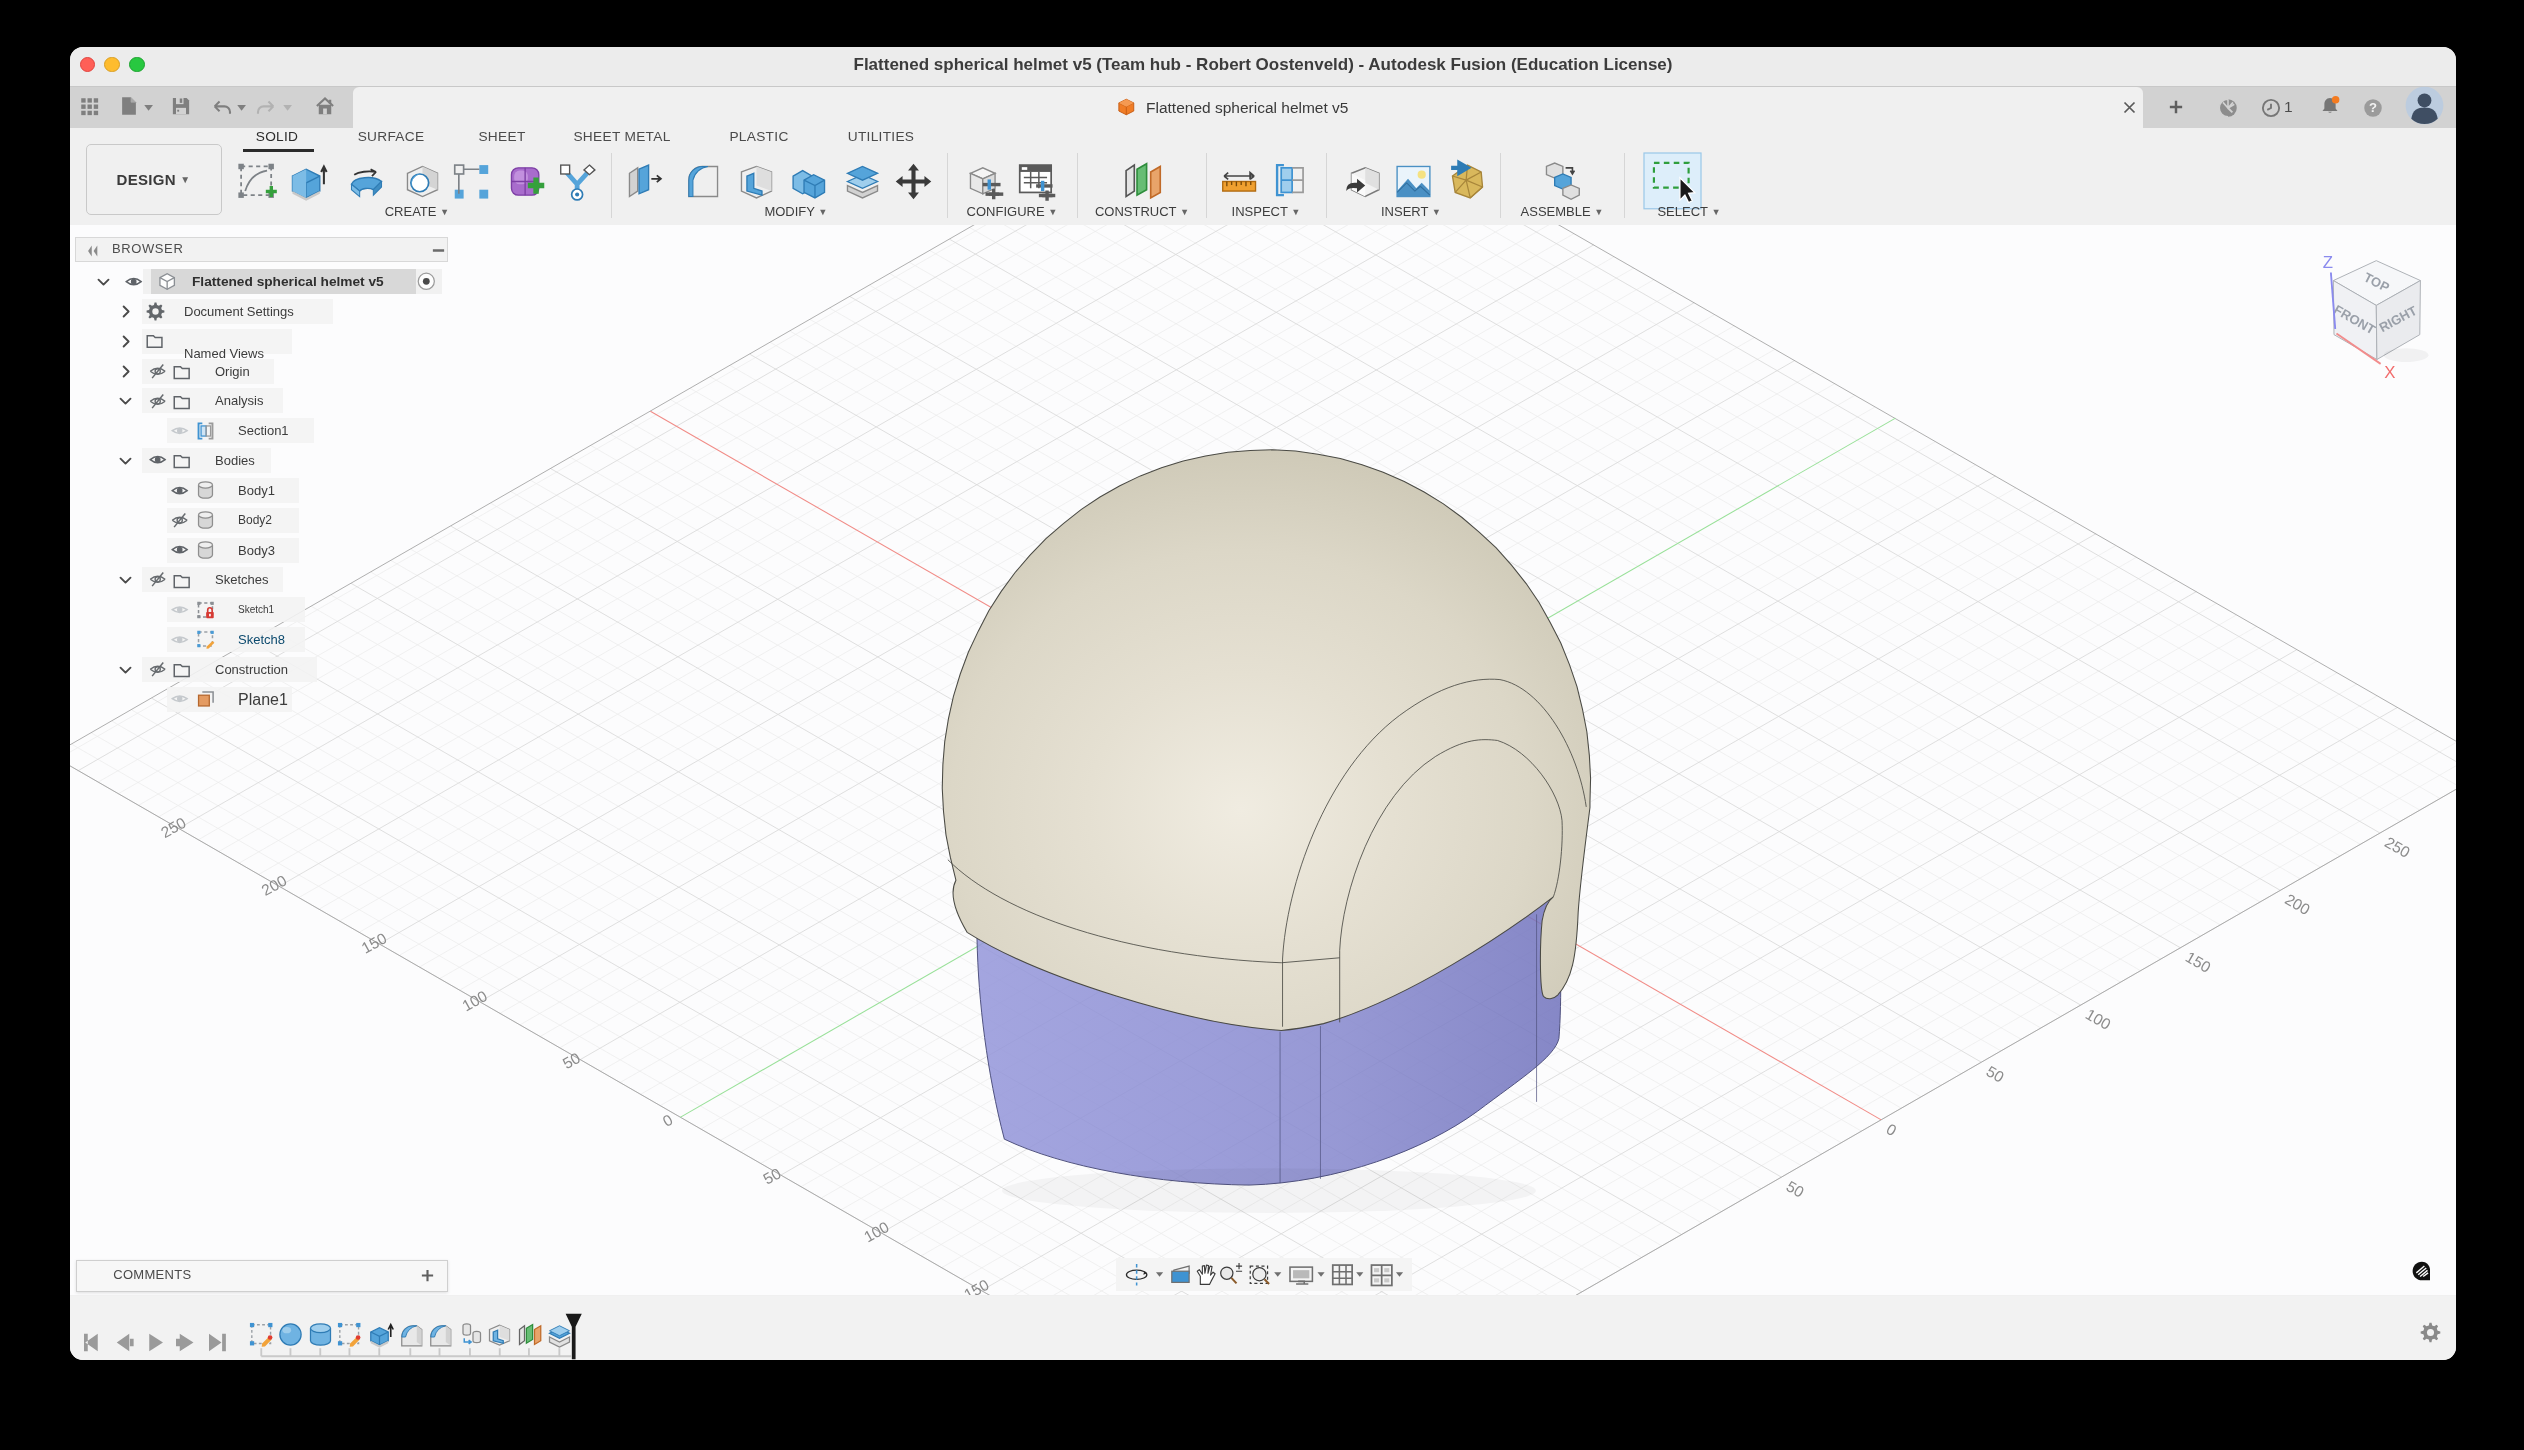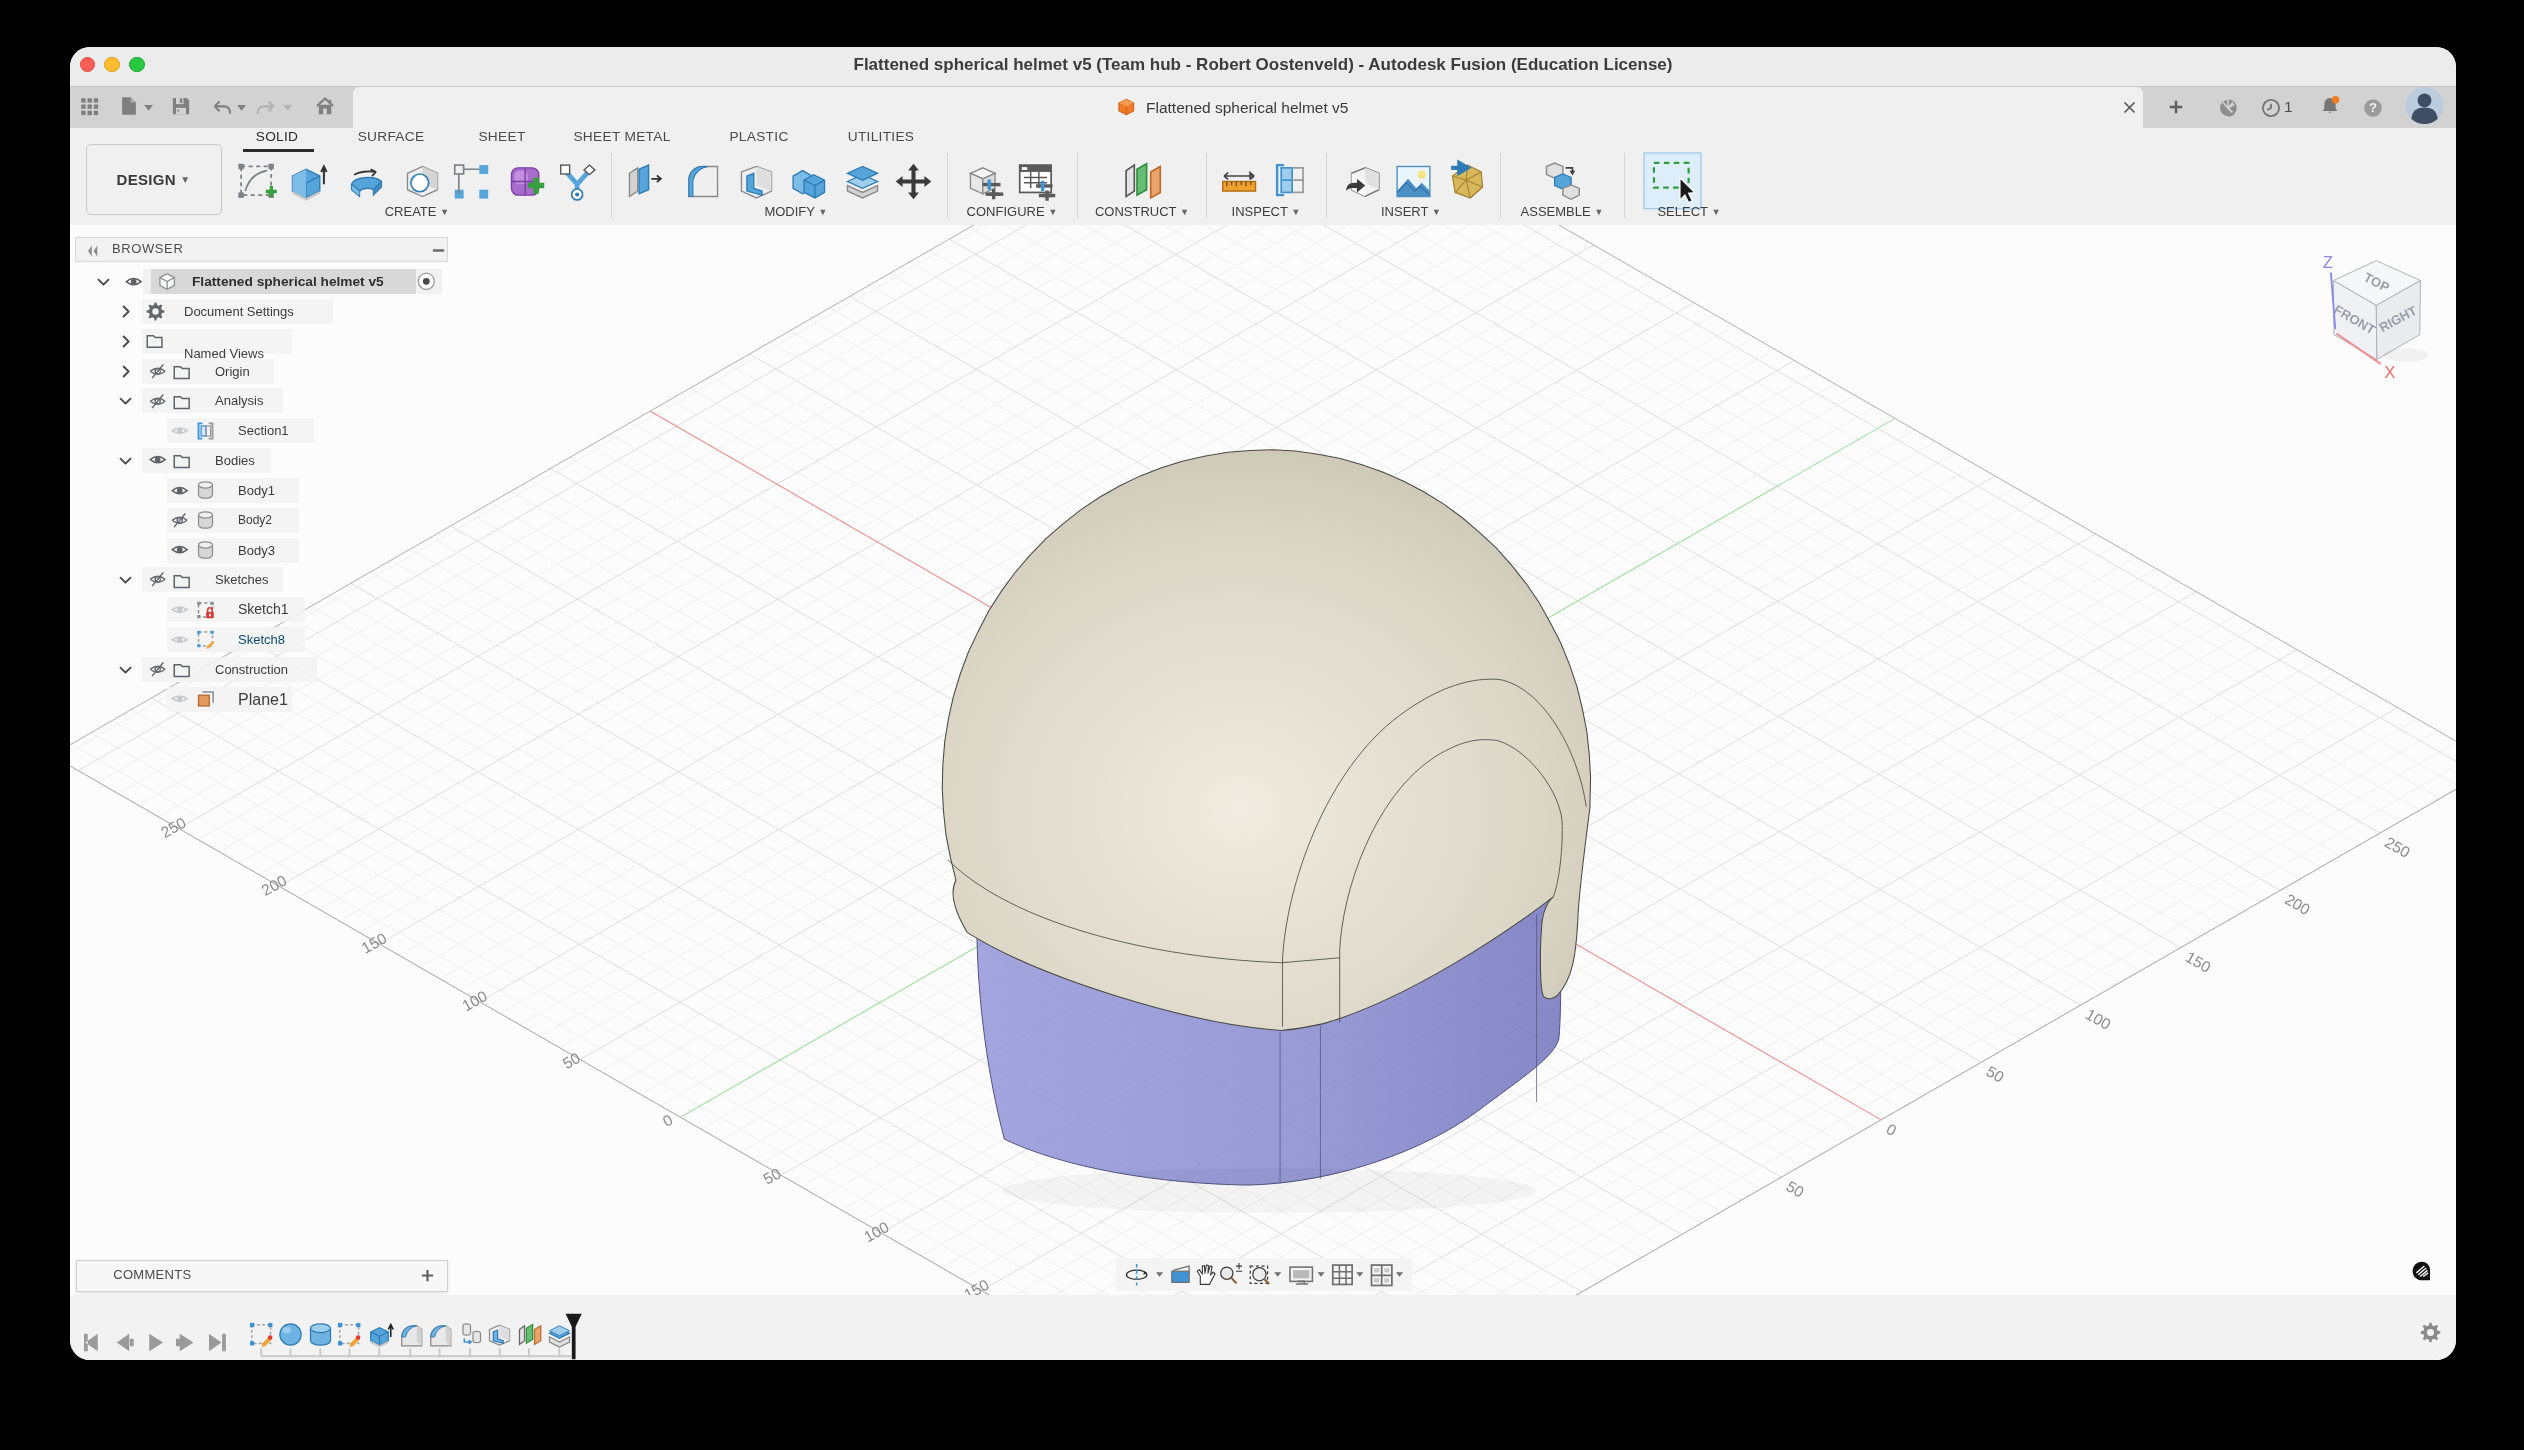--- a/index.html
+++ b/index.html
@@ -1,15 +1,15 @@
 <!DOCTYPE html>
 <html style="font-size:10px"><head><meta charset="utf-8"><style>
 *{margin:0;padding:0;box-sizing:border-box}
 html,body{width:2525px;height:1450px;background:#000;font-family:"Liberation Sans",sans-serif;overflow:hidden}
-#win{position:absolute;left:70px;top:47px;width:2386px;height:1313px;background:#f0f0f0;border-radius:20px;overflow:hidden}
+#win{position:absolute;left:70px;top:47px;width:2386px;height:1313px;background:#f0f0f0;border-radius:13px;overflow:hidden}
 #titlebar{position:absolute;left:0;top:0;width:100%;height:40px;background:#ececec;border-bottom:0.6px solid #c8c8c8}
 .tl{position:absolute;top:9.6px;width:15.5px;height:15.5px;border-radius:50%}
 #title{position:absolute;width:100%;top:0;height:36px;line-height:36px;text-align:center;font-size:17px;font-weight:bold;color:#3c3c3c}
 #tabbar{position:absolute;left:0;top:40px;width:100%;height:41px;background:#d2d2d2}
 #tab{position:absolute;left:283px;top:0;width:1790px;height:41px;background:#f0f0f0;border-radius:6.2px 6.2px 0 0}
 #tab .lbl{position:absolute;left:793px;top:0;height:41px;line-height:41px;font-size:15.5px;color:#3a3a3a}
 #ribbon{position:absolute;left:0;top:81px;width:100%;height:98px;background:#f0f0f0}
 .rtab{position:absolute;top:80px;font-size:13.7px;color:#4a4a4a;letter-spacing:0.3px;transform:translateX(-50%);top:0;height:18.6px;line-height:18.6px}
 .rlabel{position:absolute;top:76px;font-size:13px;color:#3d3d3d;transform:translateX(-50%);white-space:nowrap}
 .rlabel .dn{font-size:9.3px;color:#666;vertical-align:1.2px}
@@ -608,21 +608,21 @@
         <g stroke="#8b8f94" stroke-width="2.4" stroke-dasharray="5 4" fill="none">
           <rect x="4" y="4" width="22" height="22"></rect>
         </g>
         <rect x="2" y="2" width="5" height="5" fill="#8b8f94"></rect>
         <rect x="23" y="2" width="5" height="5" fill="#8b8f94"></rect>
         <rect x="2" y="23" width="5" height="5" fill="#8b8f94"></rect>
         <rect x="16" y="18" width="12" height="10" rx="1.5" fill="#d63a34"></rect>
         <path d="M18.5 18 v-3 a3.5 3.5 0 0 1 7 0 v3" fill="none" stroke="#d63a34" stroke-width="2.6"></path>
         <rect x="20.7" y="21" width="2.6" height="4" fill="#fff"></rect>
       </svg>
-      <div style="position:absolute;left:168px;top:372px;height:25px;line-height:25px;font-size:14px;color:#3c3c3c">Sketch1</div>
+      <div style="position:absolute;left:168px;top:372px;height:25px;line-height:25px;font-size:10px;color:#3c3c3c">Sketch1</div>
       <div class="chip" style="left:97px;top:402px;width:138px"></div>
       <svg style="left:101px;top:406px" width="17.4" height="17.4" viewBox="0 0 28 28">
         <path d="M2 14 Q14 5 26 14 Q14 23 2 14 Z" fill="none" stroke="#c5c9cd" stroke-width="2.4"></path>
         <circle cx="14" cy="14" r="4.4" fill="#c5c9cd"></circle>
       </svg>
       <svg style="left:126px;top:404px" width="19" height="20" viewBox="0 0 30 30">
         <g stroke="#9aa0a6" stroke-width="2.4" stroke-dasharray="5 4" fill="none">
           <rect x="4" y="4" width="22" height="22"></rect>
         </g>
         <rect x="2" y="2" width="5" height="5" fill="#4a9bd5"></rect>

